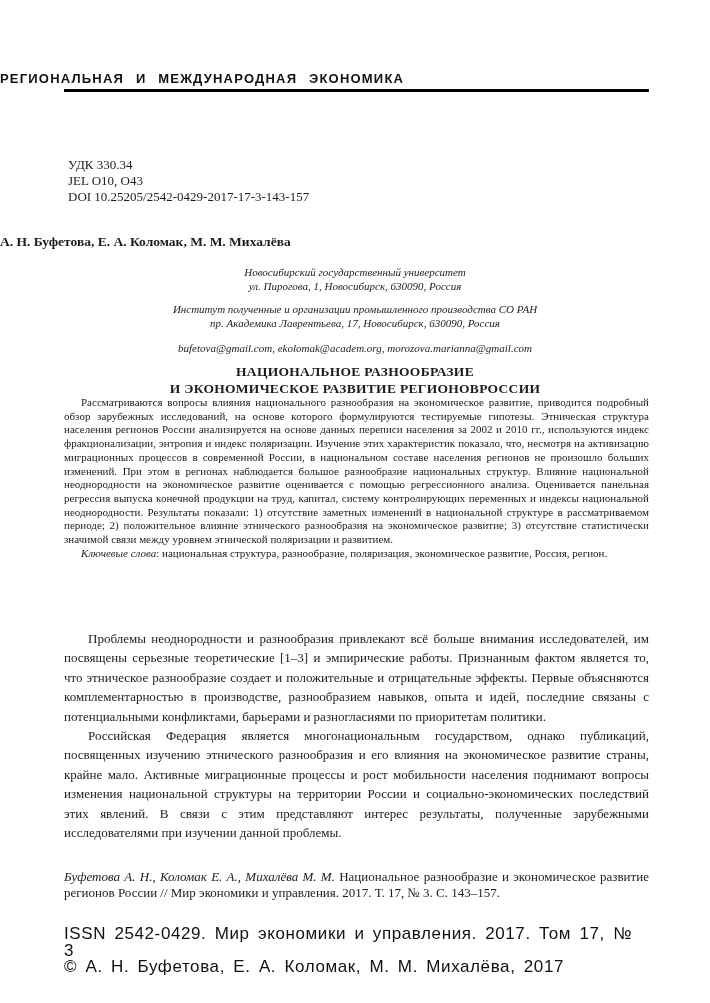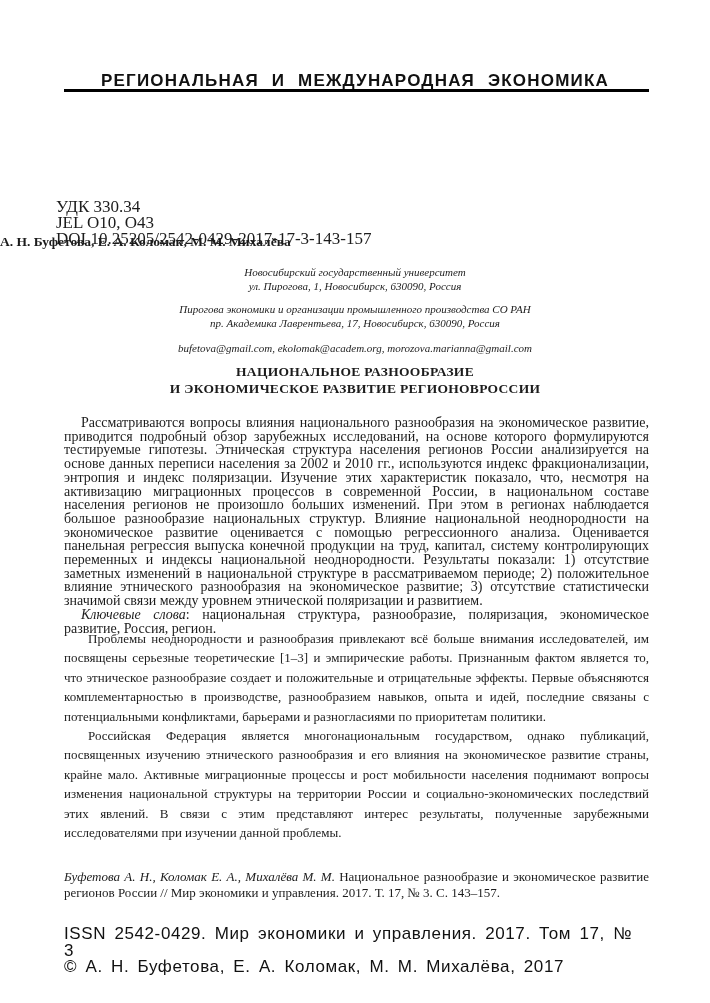--- a/index.html
+++ b/index.html
@@ -15,44 +15,42 @@
     color: #1c1c1c;
     font-family: "Liberation Serif", serif;
     overflow: hidden;
   }
   
   .journal-section {
     position: absolute;
     top: 71px;
     left: 0;
     width: 710px;
-    text-align: center;
     font-family: "Liberation Sans", sans-serif;
-    font-size: 17px;
+    font-size: 13px;
     font-weight: bold;
     letter-spacing: 1.2px;
     word-spacing: 7px;
     color: #111;
   }
   .header-rule {
     position: absolute;
     top: 89px;
     left: 64px;
     width: 585px;
     height: 3px;
     background: #000;
   }
   
   .meta-block {
     position: absolute;
     top: 157px;
-    left: 56px;
-    font-size: 17px;
+    left: 68px;
+    font-size: 13px;
     line-height: 16px;
-    margin-top: 42px;
   }
   
   .authors-line {
     position: absolute;
     top: 234px;
     left: 0;
     width: 710px;
     text-align: left;
     font-size: 13.5px;
     font-weight: bold;
@@ -77,24 +75,24 @@
     width: 710px;
     text-align: center;
     font-size: 13.5px;
     font-weight: bold;
     line-height: 16.5px;
     letter-spacing: 0.3px;
   }
   
   .abstract-block {
     position: absolute;
-    top: 416px;
+    top: 396px;
     left: 64px;
     width: 585px;
-    font-size: 14px;
+    font-size: 11px;
     line-height: 13.7px;
     text-align: justify;
   }
   .abstract-block p { margin: 0; text-indent: 17px; }
   .kw-label { font-style: italic; }
   
   .body-block {
     position: absolute;
     top: 629px;
     left: 64px;
@@ -145,21 +143,21 @@
   </div>
 
   <div class="authors-line">А. Н. Буфетова, Е. А. Коломак, М. М. Михалёва</div>
 
   <div class="affiliations">
     <div class="affil-group">
       <div>Новосибирский государственный университет</div>
       <div>ул. Пирогова, 1, Новосибирск, 630090, Россия</div>
     </div>
     <div class="affil-group">
-      <div>Пирогова экономики и организации промышленного производства СО РАН</div>
+      <div>Институт полученные и организации промышленного производства СО РАН</div>
       <div>пр. Академика Лаврентьева, 17, Новосибирск, 630090, Россия</div>
     </div>
     <div class="emails-line">bufetova@gmail.com, ekolomak@academ.org, morozova.marianna@gmail.com</div>
   </div>
 
   <div class="article-title">
     <div>НАЦИОНАЛЬНОЕ РАЗНООБРАЗИЕ</div>
     <div>И ЭКОНОМИЧЕСКОЕ РАЗВИТИЕ РЕГИОНОВРОССИИ</div>
   </div>
 

